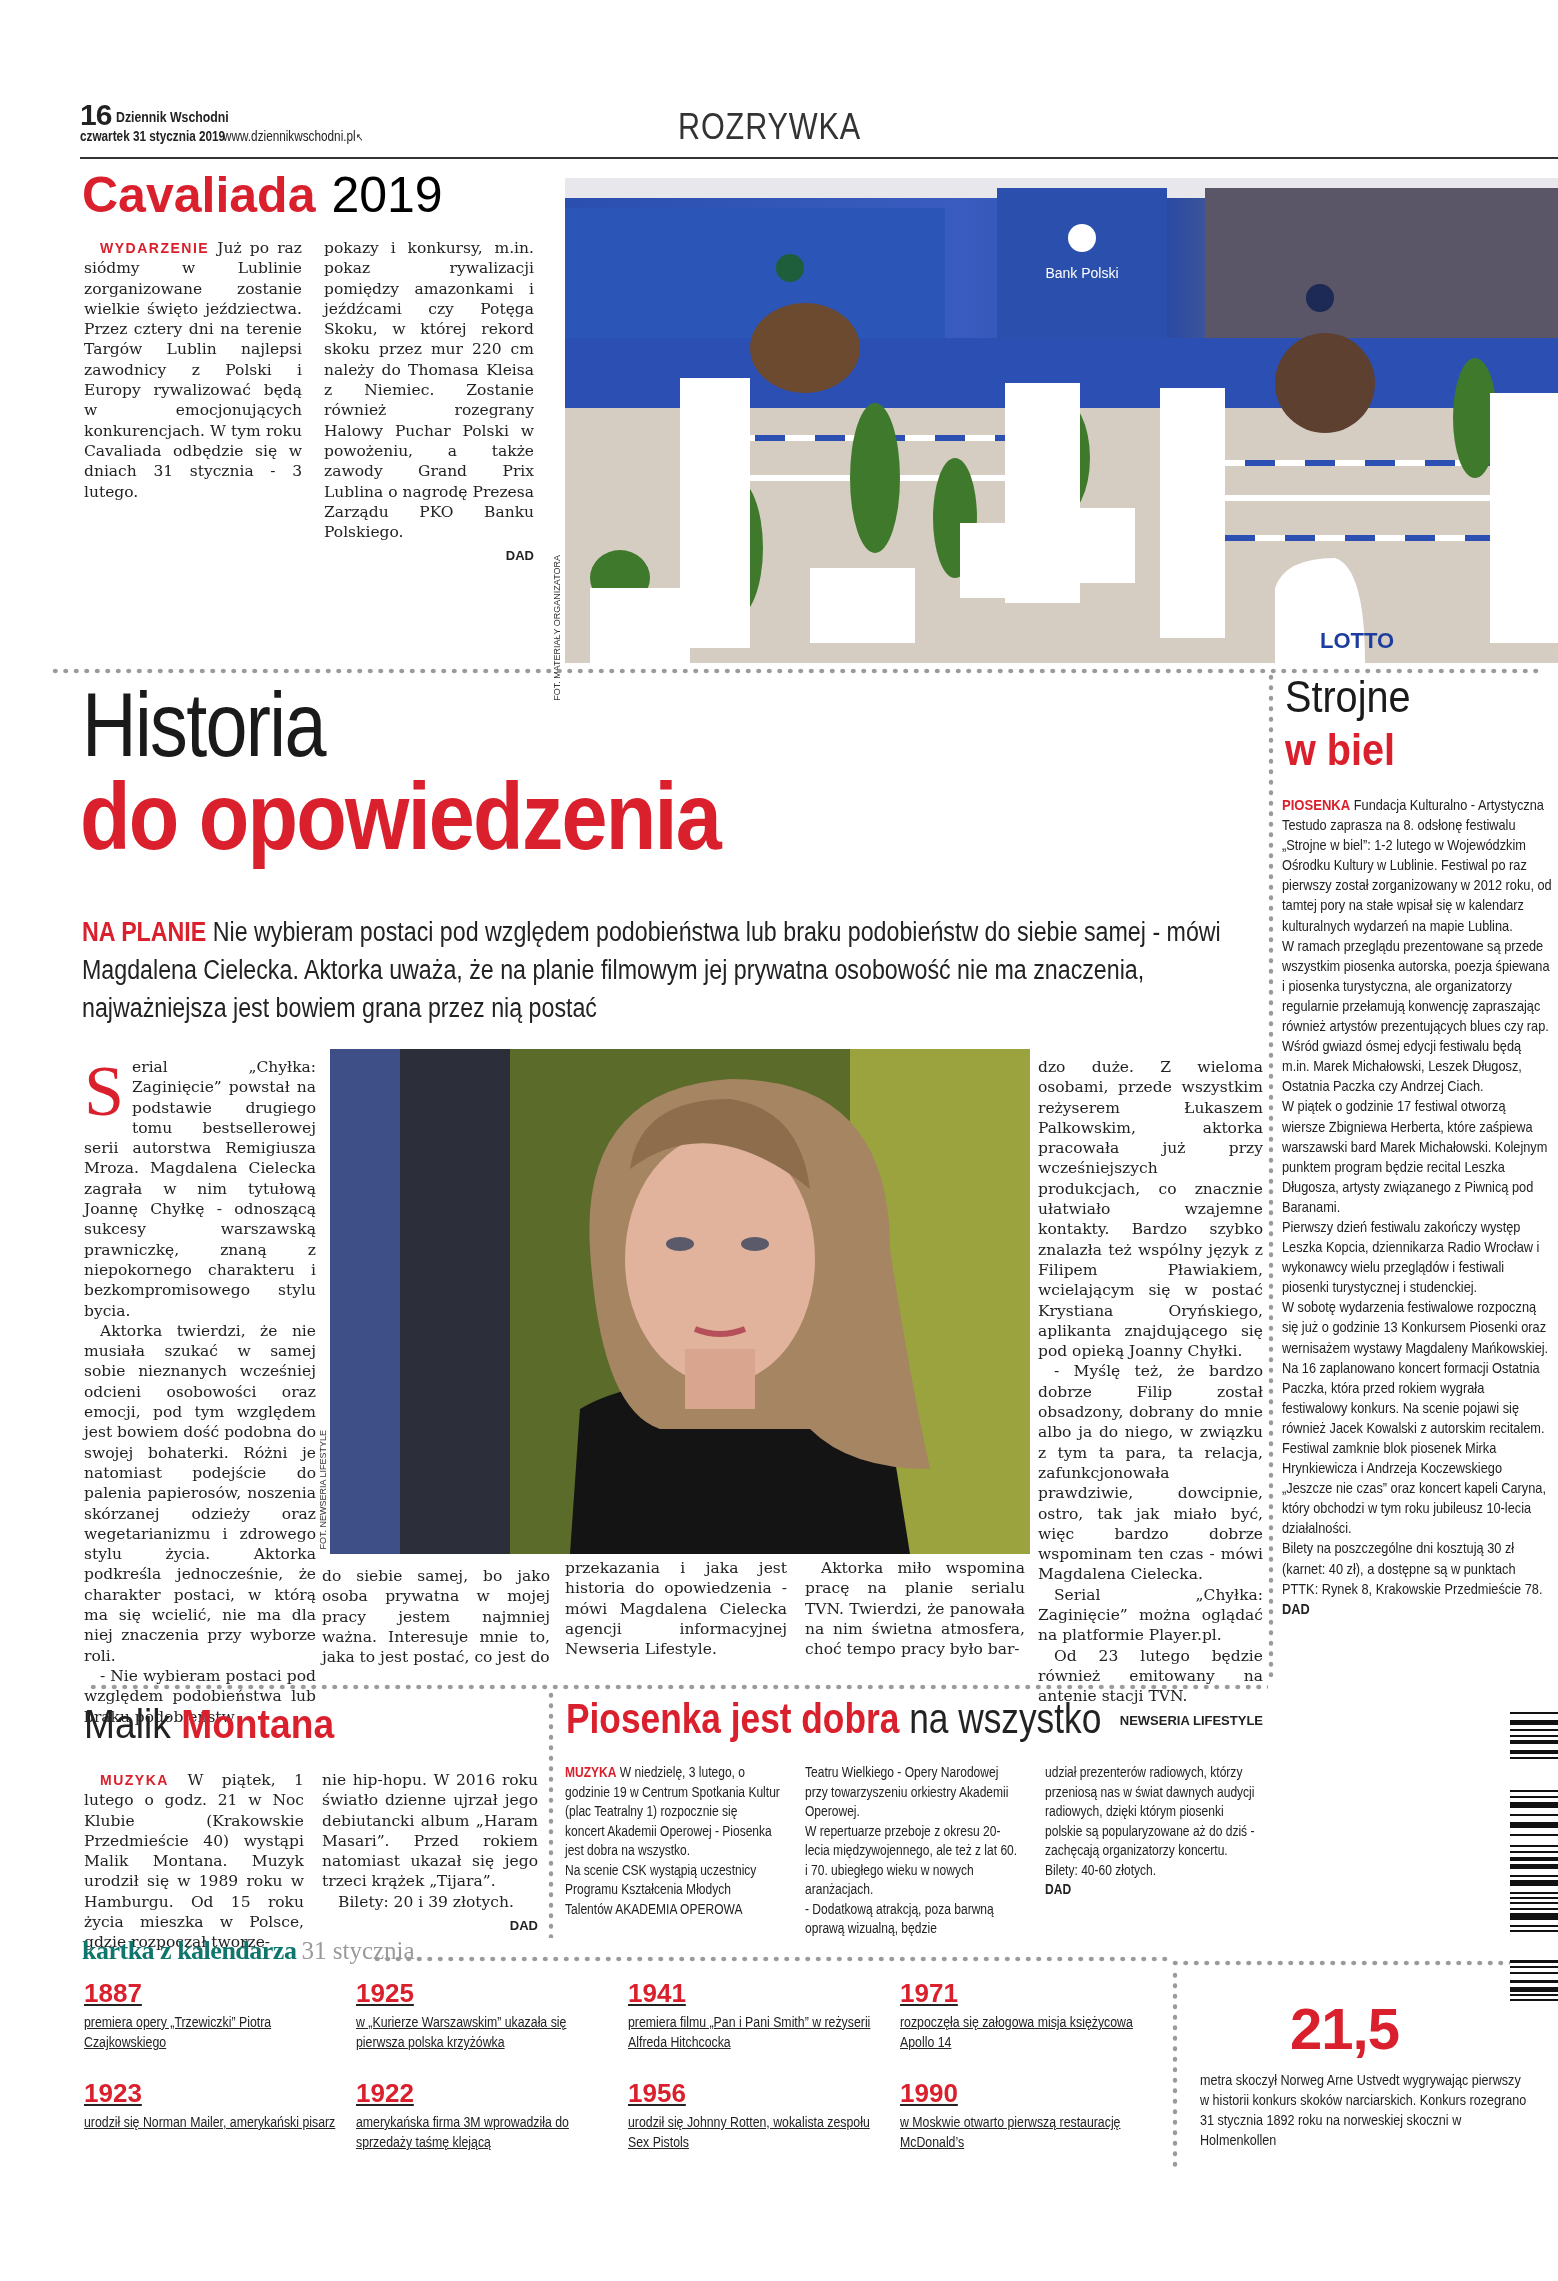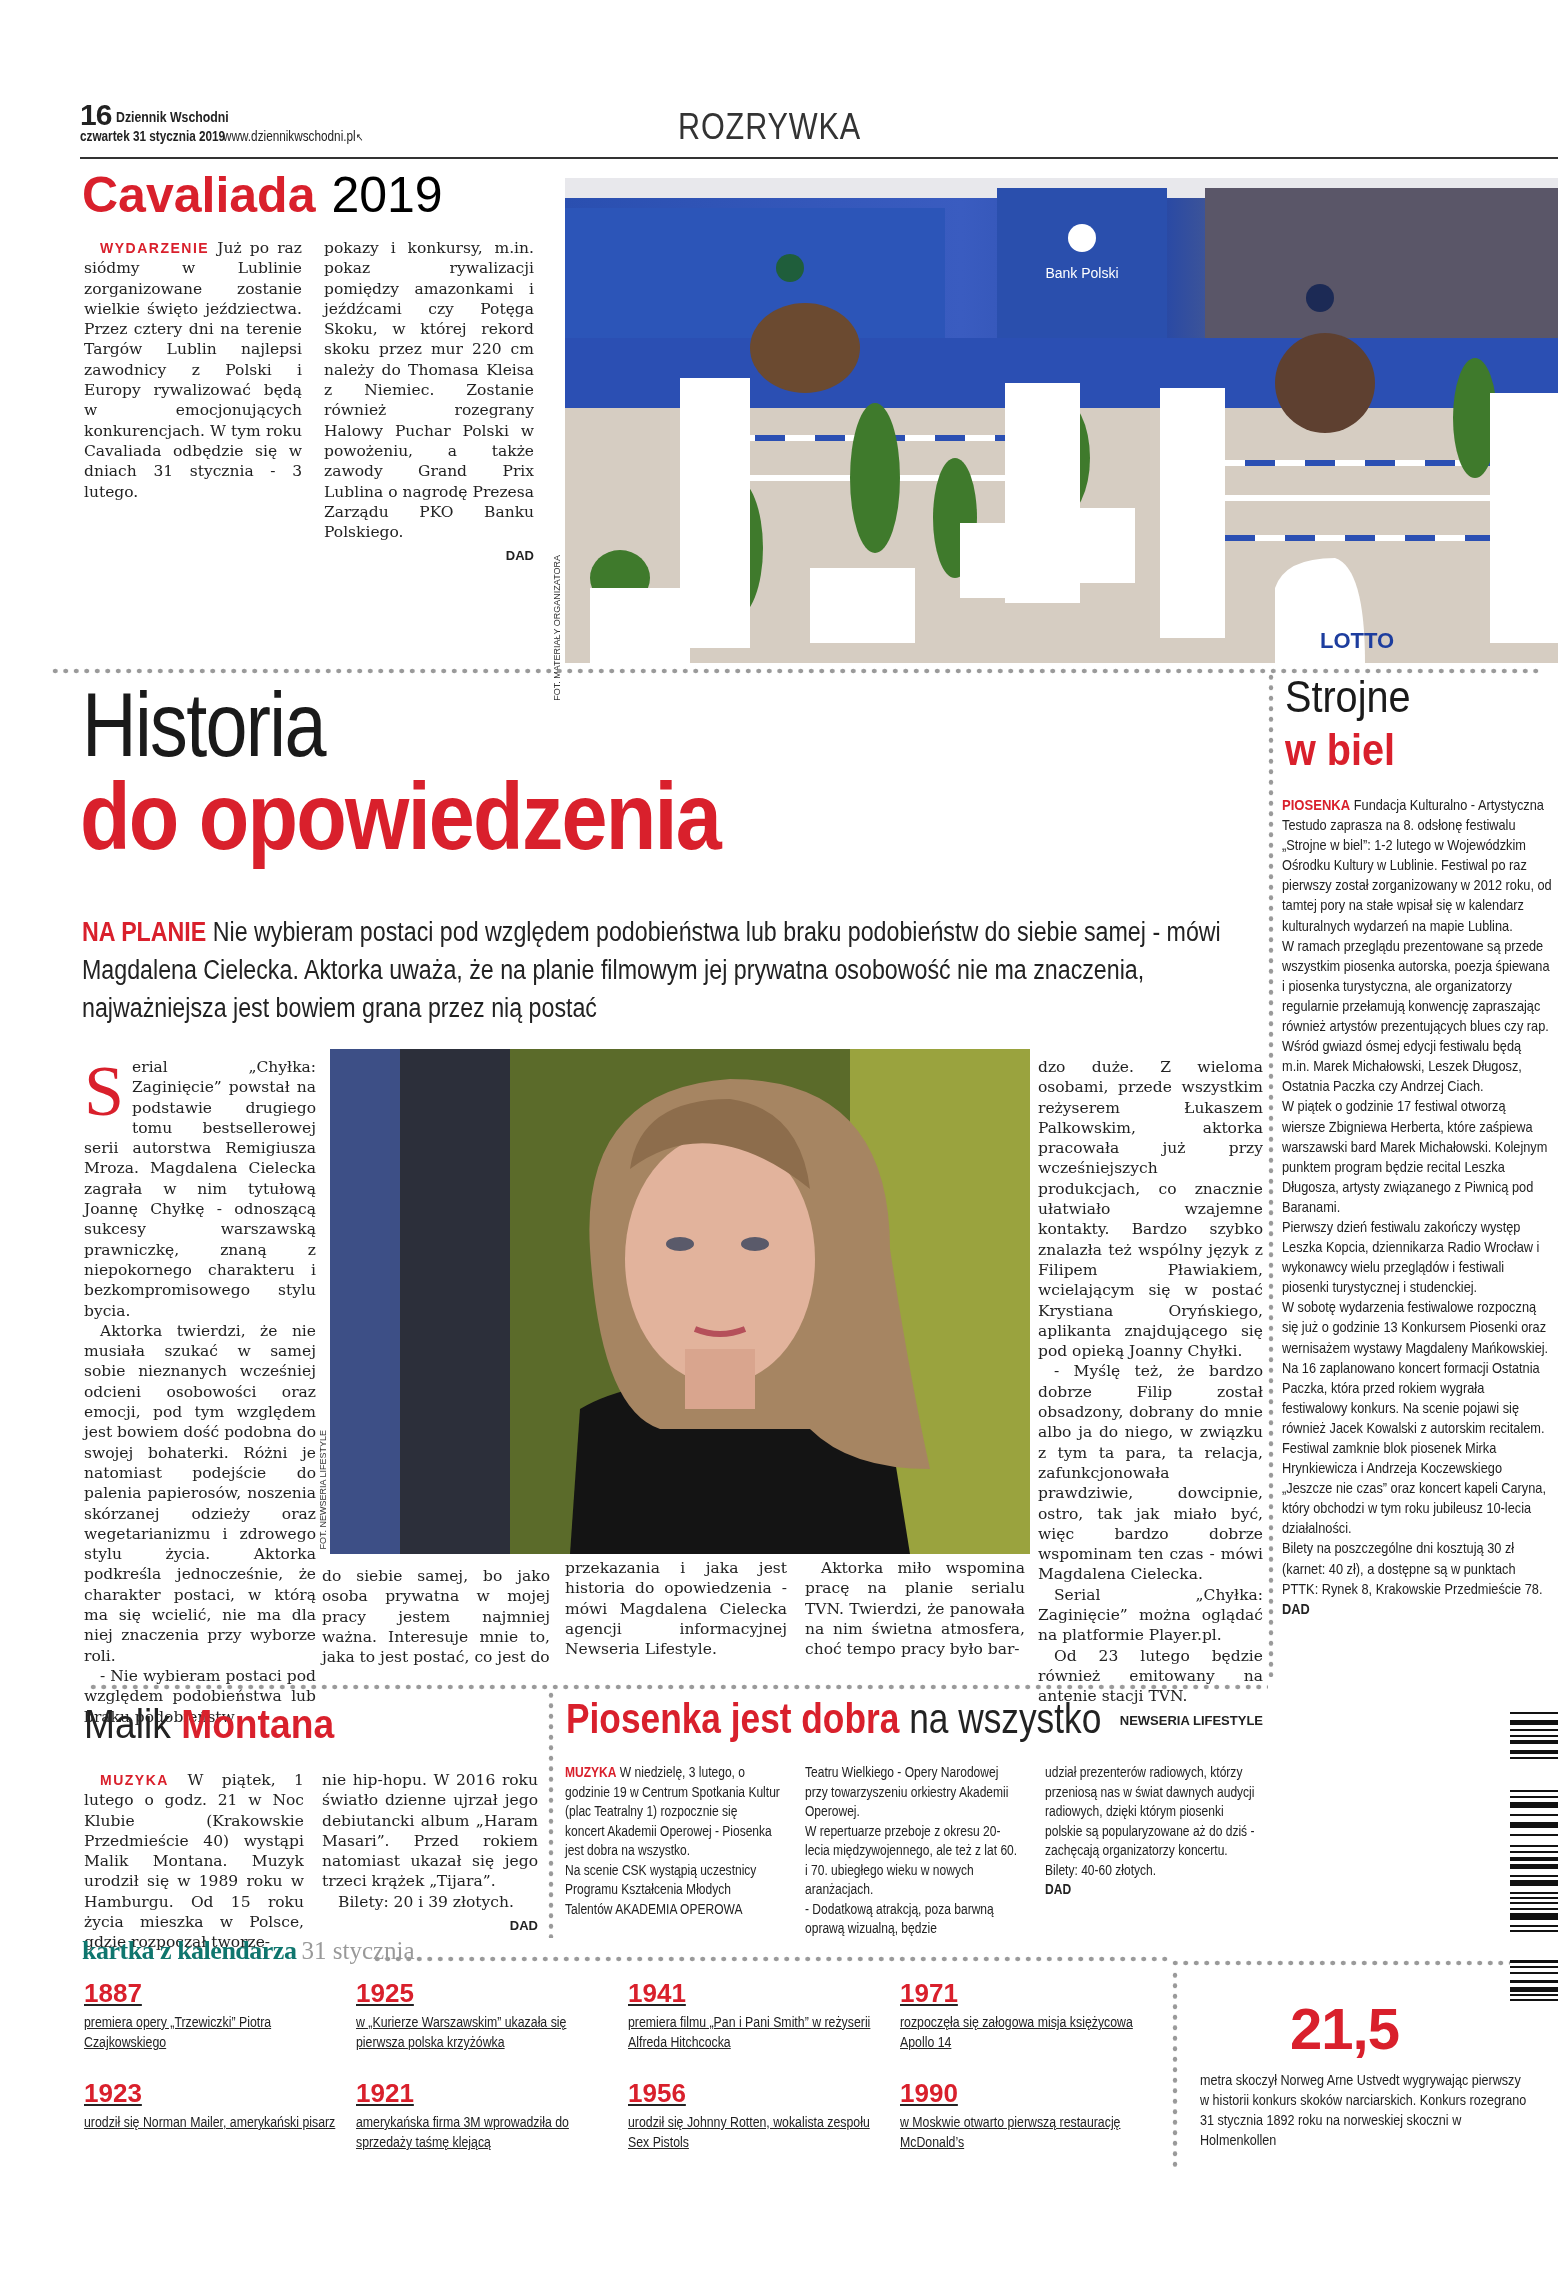--- a/index.html
+++ b/index.html
@@ -325,21 +325,21 @@
 </div>
 <div class="abs cal-item" style="left:900px;top:1980px;">
   <div class="cal-year">1971</div>
   <div class="cal-text">rozpoczęła się załogowa misja księżycowa Apollo 14</div>
 </div>
 <div class="abs cal-item" style="left:84px;top:2080px;">
   <div class="cal-year">1923</div>
   <div class="cal-text">urodził się Norman Mailer, amerykański pisarz</div>
 </div>
 <div class="abs cal-item" style="left:356px;top:2080px;">
-  <div class="cal-year">1921</div>
+  <div class="cal-year">1922</div>
   <div class="cal-text">amerykańska firma 3M wprowadziła do sprzedaży taśmę klejącą</div>
 </div>
 <div class="abs cal-item" style="left:628px;top:2080px;">
   <div class="cal-year">1956</div>
   <div class="cal-text">urodził się Johnny Rotten, wokalista zespołu Sex Pistols</div>
 </div>
 <div class="abs cal-item" style="left:900px;top:2080px;">
   <div class="cal-year">1990</div>
   <div class="cal-text">w Moskwie otwarto pierwszą restaurację McDonald’s</div>
 </div>

